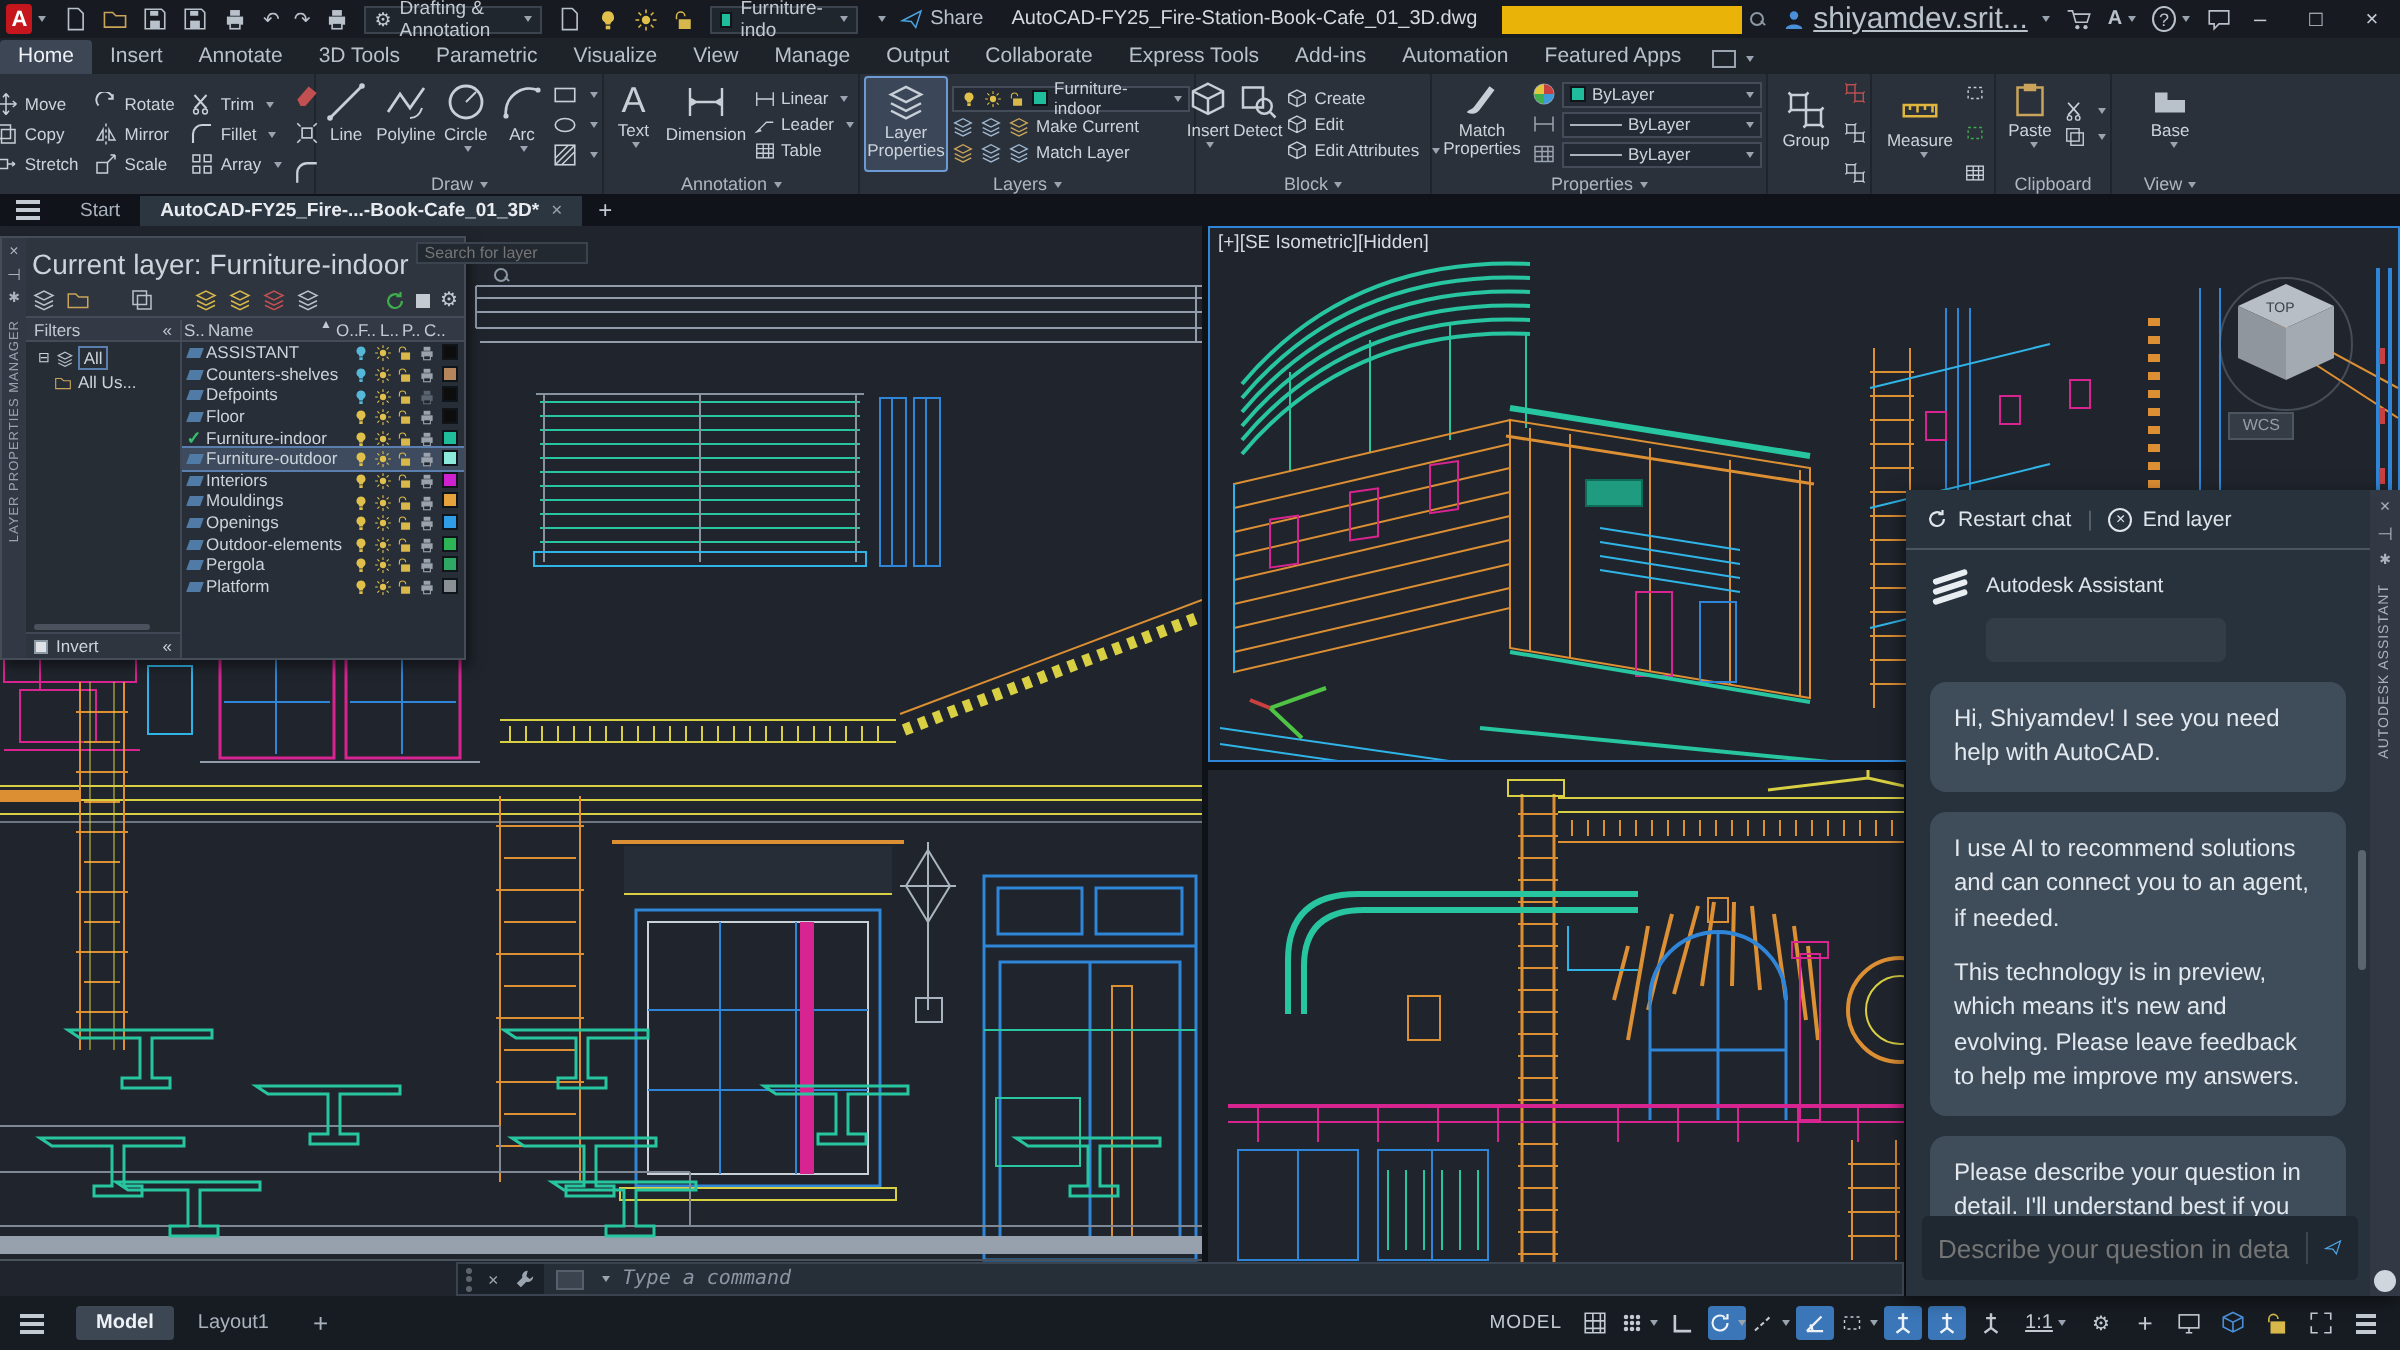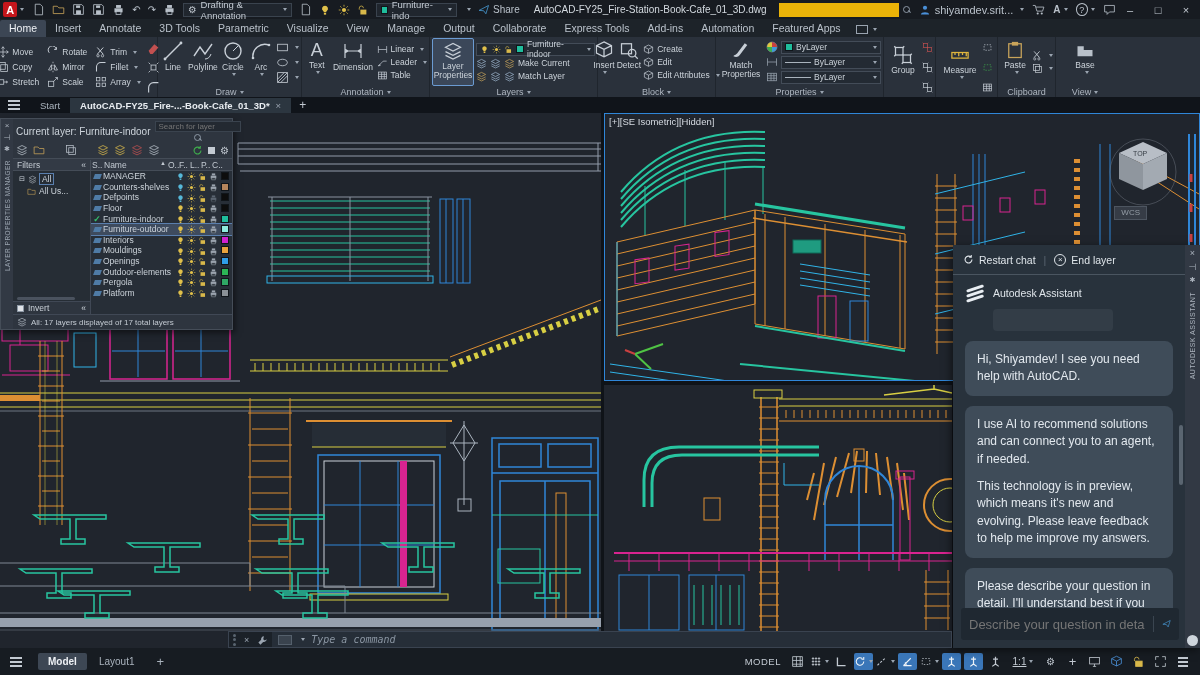--- a/index.html
+++ b/index.html
@@ -16,21 +16,21 @@
 
   
   .titlebar{position:absolute;left:0;top:0;width:1200px;height:19px;background:#171b21;display:flex;align-items:center;font-size:10px;color:#b9c1ca;}
   .alogo{width:15px;height:15px;background:#c4161c;color:#fff;font-weight:bold;font-size:11px;display:flex;align-items:center;justify-content:center;margin-left:3px;border-radius:2px;}
   .qat{display:flex;align-items:center;gap:7px;margin-left:8px;}
   .qat .qi{color:#b9c1ca;}
   .wsbox,.laybox{display:flex;align-items:center;gap:4px;border:1px solid #3a434e;background:#20262e;height:14px;padding:0 4px;font-size:9.5px;color:#c3cad2;}
   .titletext{margin-left:14px;color:#d3d9df;font-size:10px;white-space:nowrap;}
   .tsearch{display:flex;align-items:center;margin-left:12px;}
   .tsearch input{width:120px;height:13px;background:#21272f;border:7px solid #eab308;color:#8b96a3;font-size:9px;font-style:italic;padding:0 4px;outline:none;}
-  .tuser{display:flex;align-items:center;gap:4px;margin-left:8px;font-size:11px;}
+  .tuser{display:flex;align-items:center;gap:4px;margin-left:8px;font-size:15px;text-decoration:underline;}
   .winbtns{display:flex;align-items:center;gap:0;margin-left:auto;}
   .winbtns span{width:28px;text-align:center;font-size:11px;color:#c3cad2;}
 
   
   .rtabs{position:absolute;left:0;top:19px;width:1200px;height:18px;background:#1d2329;display:flex;align-items:flex-end;font-size:10.5px;color:#b9c1ca;}
   .rtab{padding:2px 9px 3px;white-space:nowrap;}
   .rtab.active{background:#3c4654;color:#eef1f5;border-radius:2px 2px 0 0;}
   .rtab-end{margin-left:6px;display:flex;align-items:center;gap:2px;padding-bottom:3px;}
 
   
@@ -65,21 +65,21 @@
   .vp-br{left:604px;top:272px;width:348px;height:263px;}
   .vplabel{position:absolute;left:4px;top:2px;font-size:9.5px;color:#d6dbe2;z-index:2;}
   .wcsbox{position:absolute;right:52px;top:92px;background:#3a414b;opacity:.85;border:1px solid #555e69;font-size:8px;color:#aab2bc;padding:0 6px;line-height:12px;z-index:2;}
 
   
   .palette{position:absolute;left:0;top:5px;width:233px;height:212px;z-index:5;display:flex;font-size:8.5px;background:#2e353f;border:1px solid #454d58;box-shadow:2px 3px 6px rgba(0,0,0,.5);}
   .pstrip{width:12px;background:#323944;display:flex;flex-direction:column;align-items:center;padding-top:2px;gap:3px;color:#aab2bc;font-size:8px;}
   .vtext{writing-mode:vertical-rl;transform:rotate(180deg);font-size:6.5px;letter-spacing:.5px;color:#9aa4b0;margin-top:4px;}
   .pmain{flex:1;display:flex;flex-direction:column;min-width:0;}
   .phead{padding:2px 3px 1px;display:flex;align-items:center;justify-content:space-between;gap:4px;}
-  .phead .cl{color:#ccd3da;font-size:10px;white-space:nowrap;}
+  .phead .cl{color:#ccd3da;font-size:14px;white-space:nowrap;}
   .phead input{width:86px;height:11px;background:#232931;border:1px solid #3a434e;color:#8b96a3;font-size:8px;padding:0 3px;outline:none;}
   .ptools{display:flex;align-items:center;gap:5px;padding:1px 3px 2px;}
   .ptools .gap{width:10px;}
   .pcolhdr{display:flex;height:13px;background:#333a45;border-top:1px solid #444c57;border-bottom:1px solid #444c57;color:#c3cad2;align-items:center;}
   .fcolh{width:78px;display:flex;justify-content:space-between;padding:0 4px;border-right:1px solid #444c57;}
   .gcolh{flex:1;display:flex;align-items:center;}
   .gc{padding:0 1px;border-right:1px solid #404username855;}
   .pbodyrow{flex:1;display:flex;min-height:0;}
   .ftree{width:78px;background:#262d35;border-right:1px solid #404855;position:relative;padding:2px 0;}
   .ftree .titem{display:flex;align-items:center;gap:3px;padding:1px 2px 1px 6px;color:#ccd3da;}
@@ -1183,21 +1183,21 @@
             <div class="invrow">
               <span class="chk"></span>
               <span>Invert</span>
               <span style="margin-left:auto;">«</span>
             </div>
           </div>
           <div class="llist">
 
             <div class="lrow">
                 <span class="st"><span class="stat-sq"></span></span>
-                <span class="nm">MANAGER</span>
+                <span class="nm">ASSISTANT</span>
                 <span class="cic"><svg class="ic bulb" width="9" height="9" style="color: rgb(86, 184, 216);">
                     <use href="#i-bulb"></use>
                   </svg></span>
                 <span class="cic"><svg class="ic" width="9" height="9" color="#e0c04a">
                     <use href="#i-sun"></use>
                   </svg></span>
                 <span class="cic"><svg class="ic" width="9" height="9" color="#d8b84a">
                     <use href="#i-lock"></use>
                   </svg></span>
                 <span class="cic"><svg class="ic" width="9" height="9" color="#9aa3ad">
@@ -1386,26 +1386,20 @@
                   </svg></span>
                 <span class="cic"><svg class="ic" width="9" height="9" color="#d8b84a">
                     <use href="#i-lock"></use>
                   </svg></span>
                 <span class="cic"><svg class="ic" width="9" height="9" color="#9aa3ad">
                     <use href="#i-print"></use>
                   </svg></span>
                 <span class="swatch" style="background: rgb(138, 144, 150);"></span>
               </div>
           </div>
-        </div>
-        <div class="pstatus">
-          <svg class="ic" width="10" height="10" color="#b9c1ca">
-              <use href="#i-stack"></use>
-            </svg>
-          <span>All: 17 layers displayed of 17 total layers</span>
         </div>
       </div>
     </div>
 
     <div class="assist">
       <div class="amain">
         <div class="ahead">
           <span style="display:inline-flex;align-items:center;gap:5px;">
             <svg class="ic" width="11" height="11" color="#dfe5ea">
                 <use href="#i-refresh"></use>

